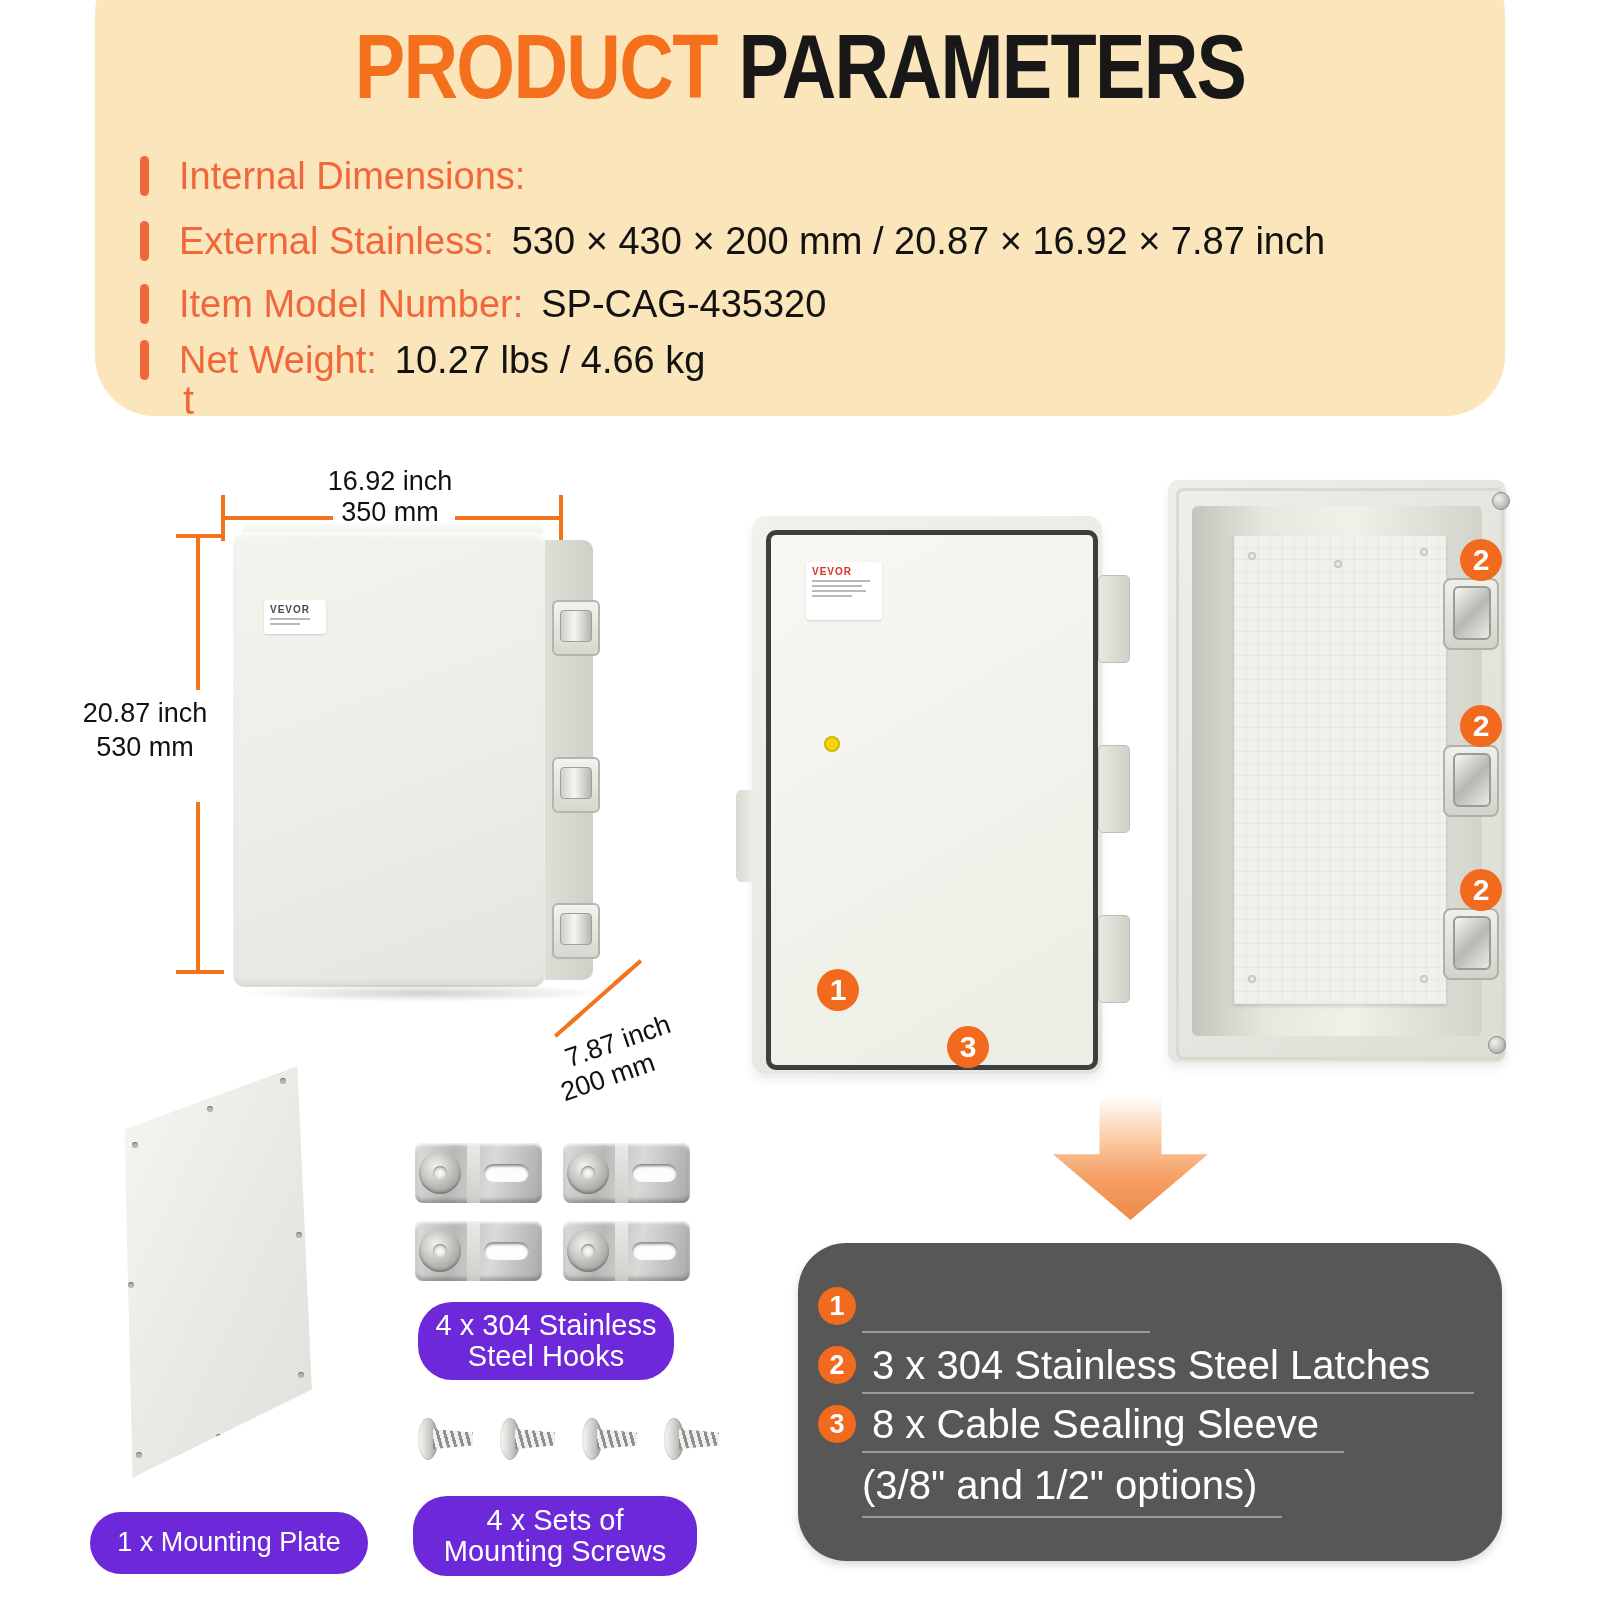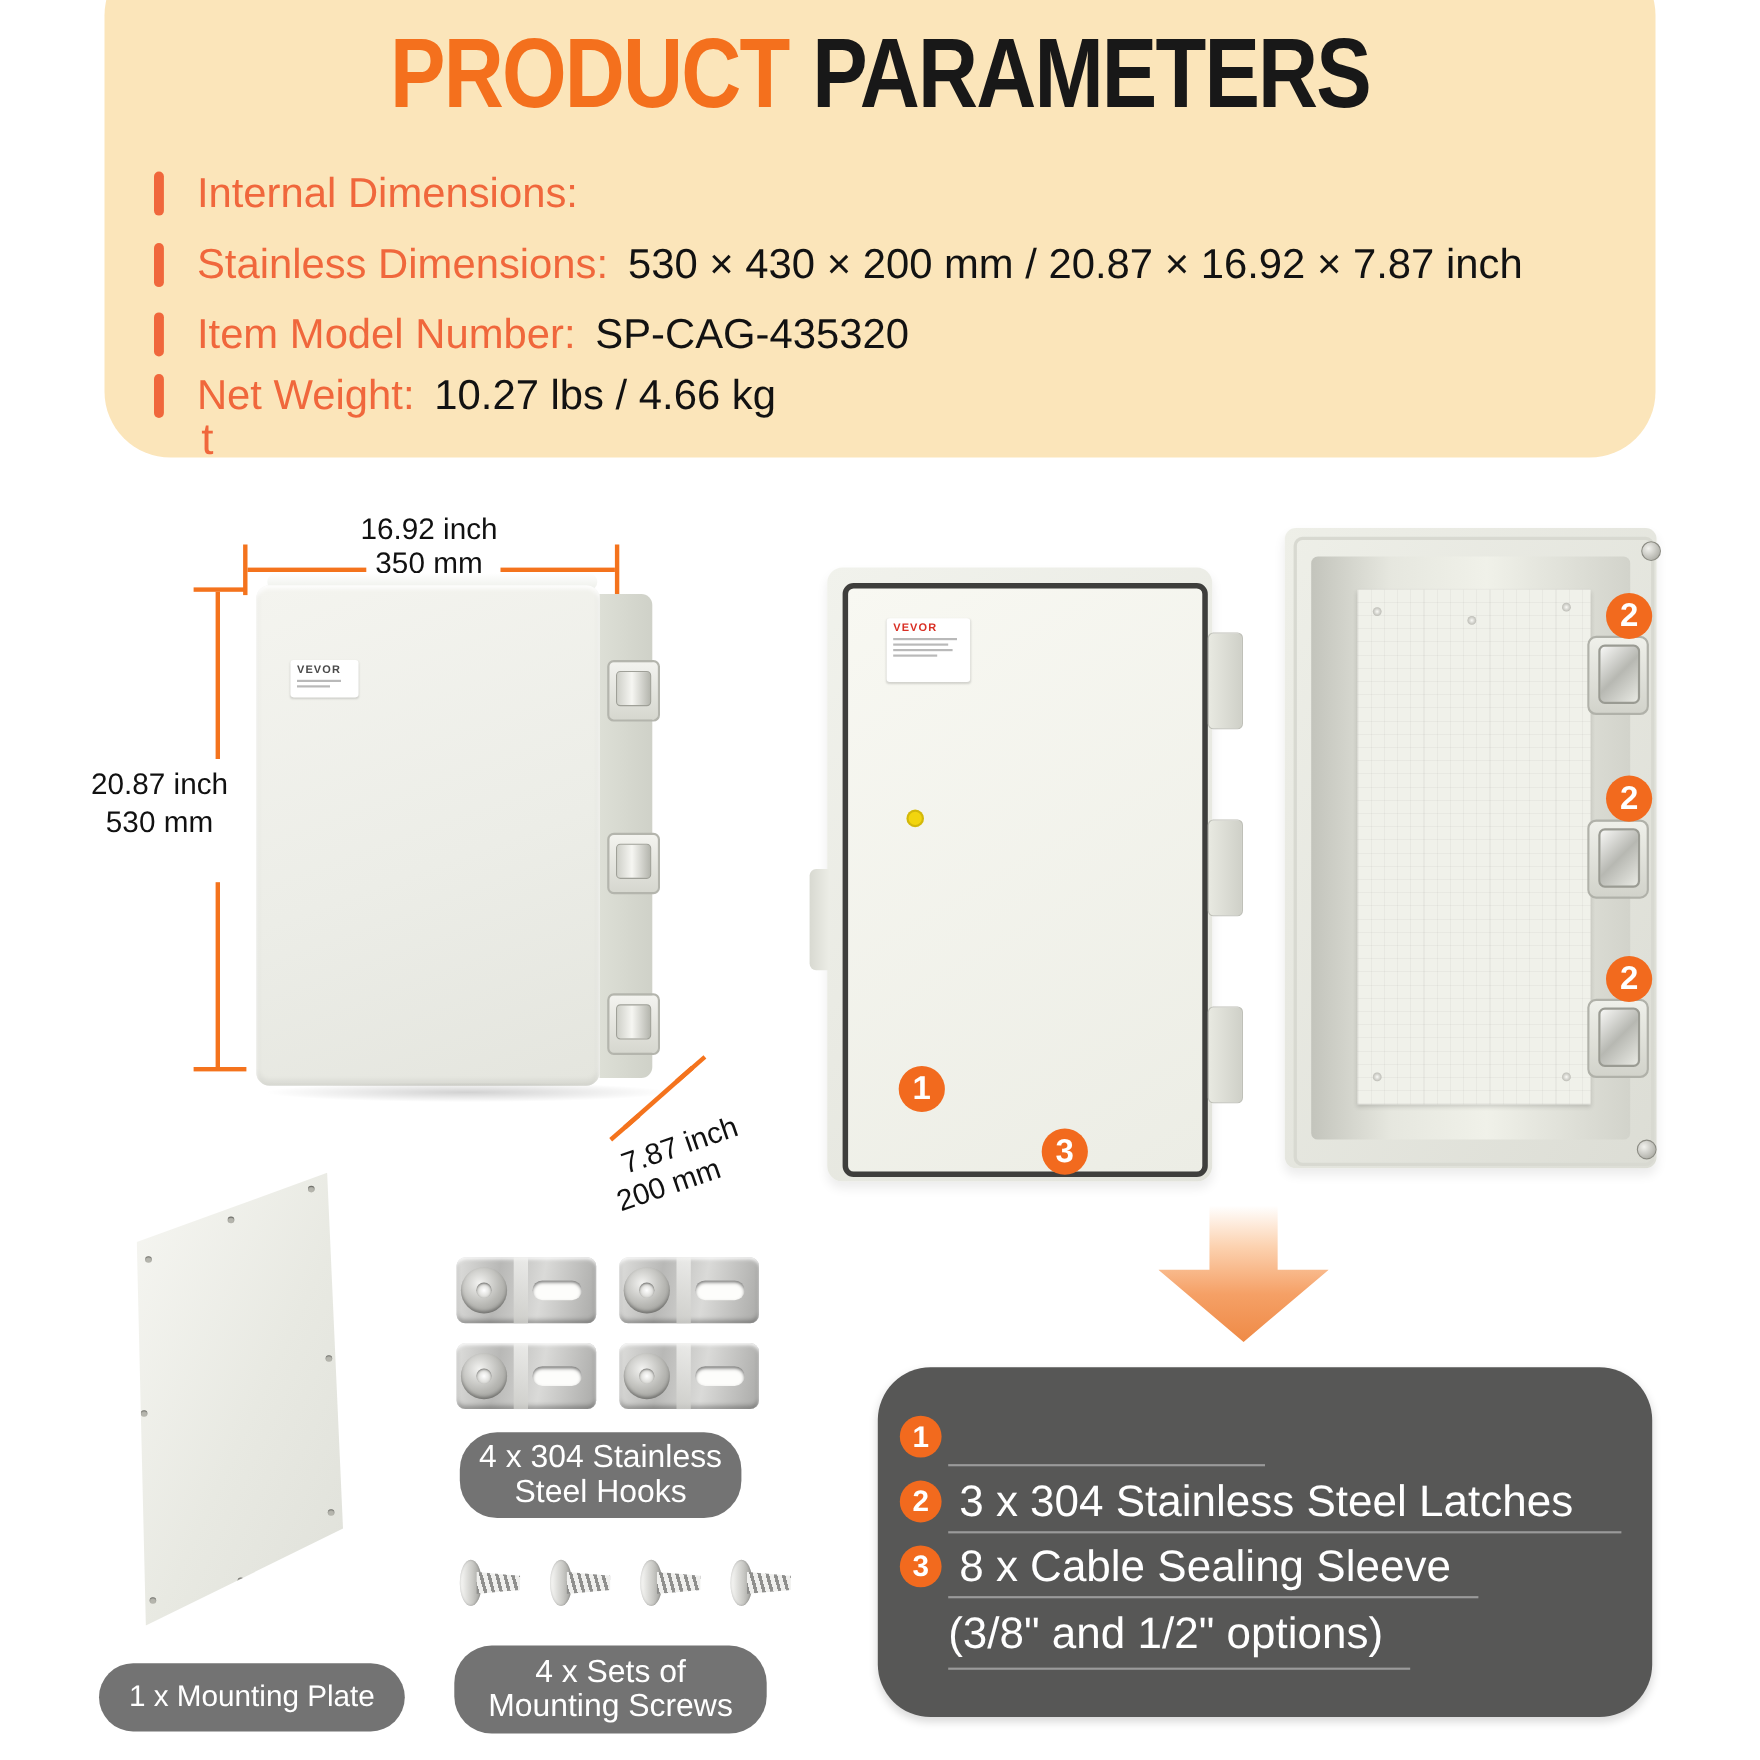--- a/index.html
+++ b/index.html
@@ -98,21 +98,21 @@
 
   
   .screw{width:56px;height:46px;}
   .screw .head{position:absolute;left:0;top:2px;width:20px;height:42px;border-radius:50%;
         background:linear-gradient(90deg,#fbfbf9,#c8c8c4 60%,#9b9b97);box-shadow:inset 0 0 2px rgba(0,0,0,.3);}
   .screw .shank{position:absolute;left:15px;top:13px;width:40px;height:20px;
         background:repeating-linear-gradient(75deg,#8f8f8d 0 3px,#f0f0ee 3px 7px);
         clip-path:polygon(0 0,100% 18%,100% 82%,0 100%);}
 
   
-  .pill{background:#737373;color:#fff;border-radius:34px;text-align:center;
+  .pill{background:#6d28d9;color:#fff;border-radius:34px;text-align:center;
         display:flex;flex-direction:column;justify-content:center;line-height:1.08;}
 
   
   .down-arrow{left:1053px;top:1096px;width:155px;height:124px;
         clip-path:polygon(30% 0,70% 0,70% 47%,100% 47%,50% 100%,0 47%,30% 47%);
         background:linear-gradient(180deg,#ffffff 0%,#fcd2b0 30%,#f5a066 65%,#ef8a46 100%);}
   .legend{left:798px;top:1243px;width:704px;height:318px;border-radius:48px;background:#575756;
           box-shadow:0 4px 8px rgba(0,0,0,.15);}
   .legend-row{display:flex;align-items:center;gap:16px;height:46px;color:#fff;font-size:40px;white-space:nowrap;}
   .lnum{width:38px;height:38px;border-radius:50%;background:#f26a1e;color:#fff;font-weight:700;font-size:27px;
@@ -127,21 +127,21 @@
 <div class="abs title">
   <span class="w1">PRODUCT</span><span>PARAMETERS</span>
 </div>
 
 <div class="abs spec-row" style="top:153px;">
   <span class="spec-bar"></span>
   <span class="spec-label">Internal Dimensions:</span>
 </div>
 <div class="abs spec-row" style="top:218px;">
   <span class="spec-bar"></span>
-  <span class="spec-label">Stainless Dimensions:</span>
+  <span class="spec-label">External Stainless:</span>
   <span class="spec-value">530 × 430 × 200 mm / 20.87 × 16.92 × 7.87 inch</span>
 </div>
 <div class="abs spec-row" style="top:281px;">
   <span class="spec-bar"></span>
   <span class="spec-label">Item Model Number:</span>
   <span class="spec-value">SP-CAG-435320</span>
 </div>
 <div class="abs spec-row" style="top:337px;">
   <span class="spec-bar"></span>
   <span class="spec-label">Net Weight:</span>

